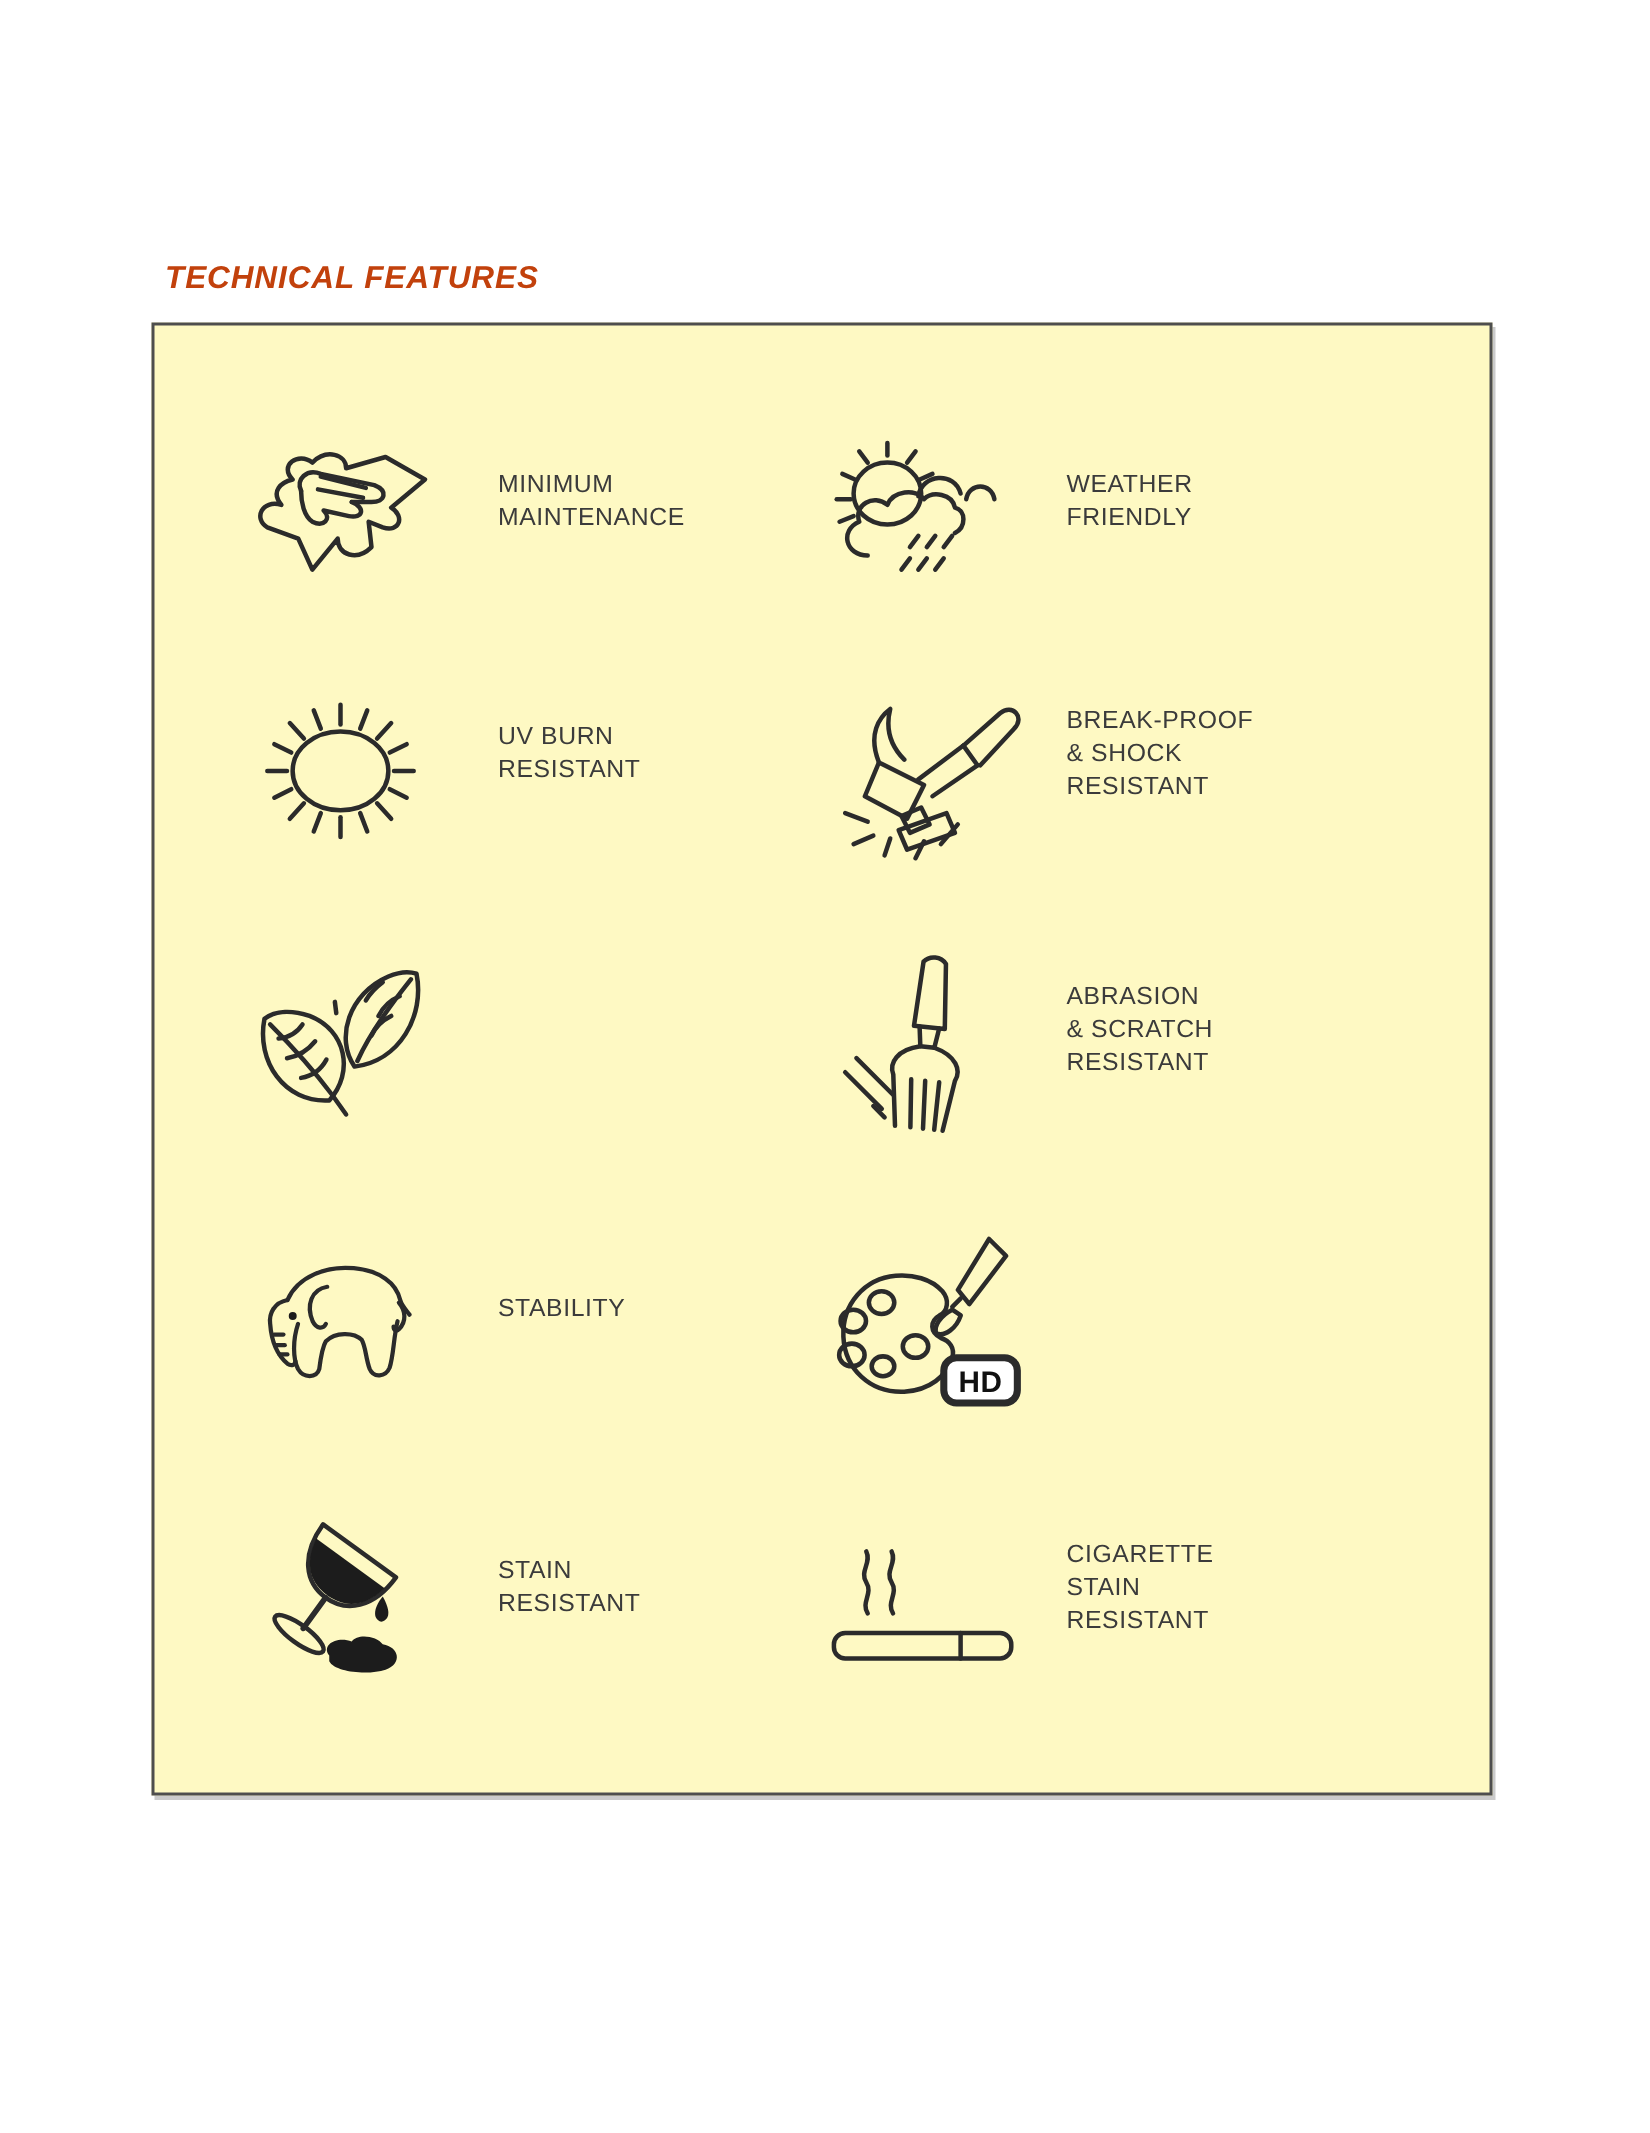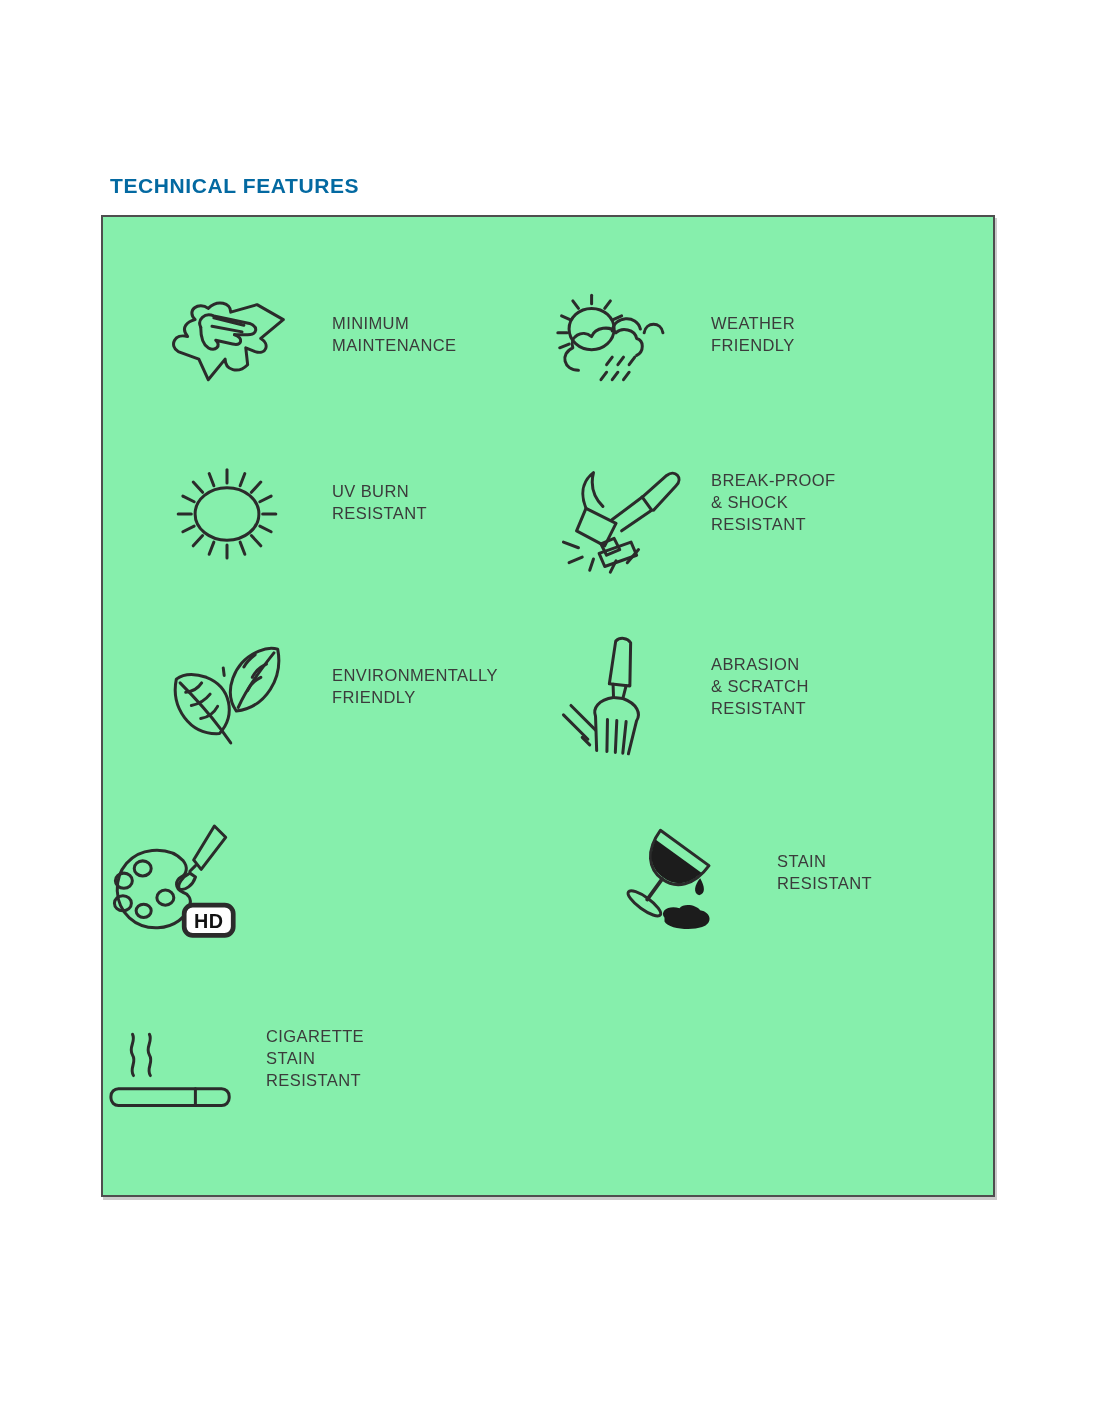--- a/index.html
+++ b/index.html
@@ -9,30 +9,31 @@
     font-family:"Liberation Sans", sans-serif;
     position:relative;
     overflow:hidden;
   }
   .page-title{
     position:absolute;
     left:110px; top:174px;
     font-size:21px;
     font-weight:bold;
     letter-spacing:0.6px;
-    color:#0369a1;
+    color:#c2410c;
+    font-style:italic;
   }
   .features-box{
     position:absolute;
     left:101px; top:215px;
     width:894px; height:982px;
     border:2px solid #4e4e4e;
     box-shadow:2px 3px 0 rgba(140,140,140,0.45);
     box-sizing:border-box;
-    background:#86efac;
+    background:#fef9c3;
   }
   .features-grid{
     display:grid;
     grid-template-columns:1fr 1fr;
     grid-template-rows:168px 168px 200px 172px 200px;
     padding-top:44px;
     width:100%;
     box-sizing:border-box;
   }
   .cell{
@@ -183,22 +184,20 @@
           <path class="stroke" d="M106 44 Q96 49 92 58"></path>
           <path class="stroke" d="M100 20 Q92 26 88 33"></path>
           <path class="stroke" d="M16 46 C10 76 30 106 62 104 C80 84 74 54 48 44 C36 40 24 40 16 46 Z"></path>
           <path class="stroke" d="M20 50 C36 66 52 84 64 100 L74 114"></path>
           <path class="stroke" d="M26 60 Q37 59 43 50"></path>
           <path class="stroke" d="M32 74 Q44 72 52 62"></path>
           <path class="stroke" d="M42 88 Q54 86 60 75"></path>
           <path class="stroke" d="M66 34 L67 42"></path>
         </svg>
       </div>
-      <div class="label">ENVIRONMENTALLY
-FRIENDLY</div>
     </div>
 
     <div class="cell right">
       <div class="icon-wrap">
         <svg class="ticon" width="132" height="122" viewBox="0 0 140 130">
           <g transform="rotate(6 72 60)">
             <path class="stroke" d="M64 6 C68 1 76 1 80 6 L84 52 L62 52 Z"></path>
             <path class="stroke" d="M66 52 L68 66 L78 66 L80 52"></path>
             <path class="stroke" d="M68 66 C52 70 47 80 51 88 L56 124"></path>
             <path class="stroke" d="M78 66 C94 70 99 80 95 88 L90 124"></path>
@@ -209,20 +208,36 @@
           <path class="stroke" d="M14 84 L40 110"></path>
           <path class="stroke" d="M22 74 L48 100"></path>
           <path class="stroke" d="M34 108 L42 116"></path>
         </svg>
       </div>
       <div class="label">ABRASION
 &amp; SCRATCH
 RESISTANT</div>
     </div>
 
+    <div class="cell left">
+      <div class="icon-wrap">
+        <svg class="ticon" width="132" height="115" viewBox="0 0 140 130">
+          <path class="stroke" d="M30 46 C38 28 60 20 80 22 C100 24 112 33 115 46 C116 50 119 53 122 57"></path>
+          <path class="stroke" d="M30 46 C20 48 16 56 17 64 C18 78 23 88 30 94 C33 96 36 95 36 92"></path>
+          <path class="stroke" d="M20 72 L27 72"></path>
+          <path class="stroke" d="M21 80 L28 80"></path>
+          <path class="stroke" d="M24 87 L30 87"></path>
+          <circle class="fillink" cx="34" cy="58" r="3"></circle>
+          <path class="stroke" d="M60 36 C48 38 44 50 49 62 C52 68 57 68 59 64"></path>
+          <path class="stroke" d="M38 64 C34 76 34 90 38 98 C42 105 52 105 54 98 C55 90 56 82 59 77 C66 70 80 70 86 76 C89 81 89 90 92 98 C95 105 104 104 107 97 C110 88 110 74 113 62"></path>
+          <path class="stroke" d="M114 48 C119 54 120 62 114 68 C112 70 110 69 110 66"></path>
+        </svg>
+      </div>
+      <div class="label">STABILITY</div>
+    </div>
 
     <div class="cell right">
       <div class="icon-wrap">
         <svg class="ticon" width="132" height="125" viewBox="0 0 140 130">
           <path class="stroke" d="M50 30 C28 32 12 50 13 73 C14 96 32 113 56 112 C74 111 86 101 90 88 C92 81 88 76 82 74 C74 70 74 62 81 58 C87 55 88 47 83 41 C75 32 62 29 50 30 Z"></path>
           <ellipse class="stroke" cx="40" cy="49" rx="9" ry="8"></ellipse>
           <ellipse class="stroke" cx="20" cy="62" rx="9" ry="8"></ellipse>
           <ellipse class="stroke" cx="19" cy="86" rx="9" ry="8"></ellipse>
           <ellipse class="stroke" cx="41" cy="94" rx="8" ry="7"></ellipse>
           <ellipse class="stroke" cx="64" cy="80" rx="9" ry="8"></ellipse>

